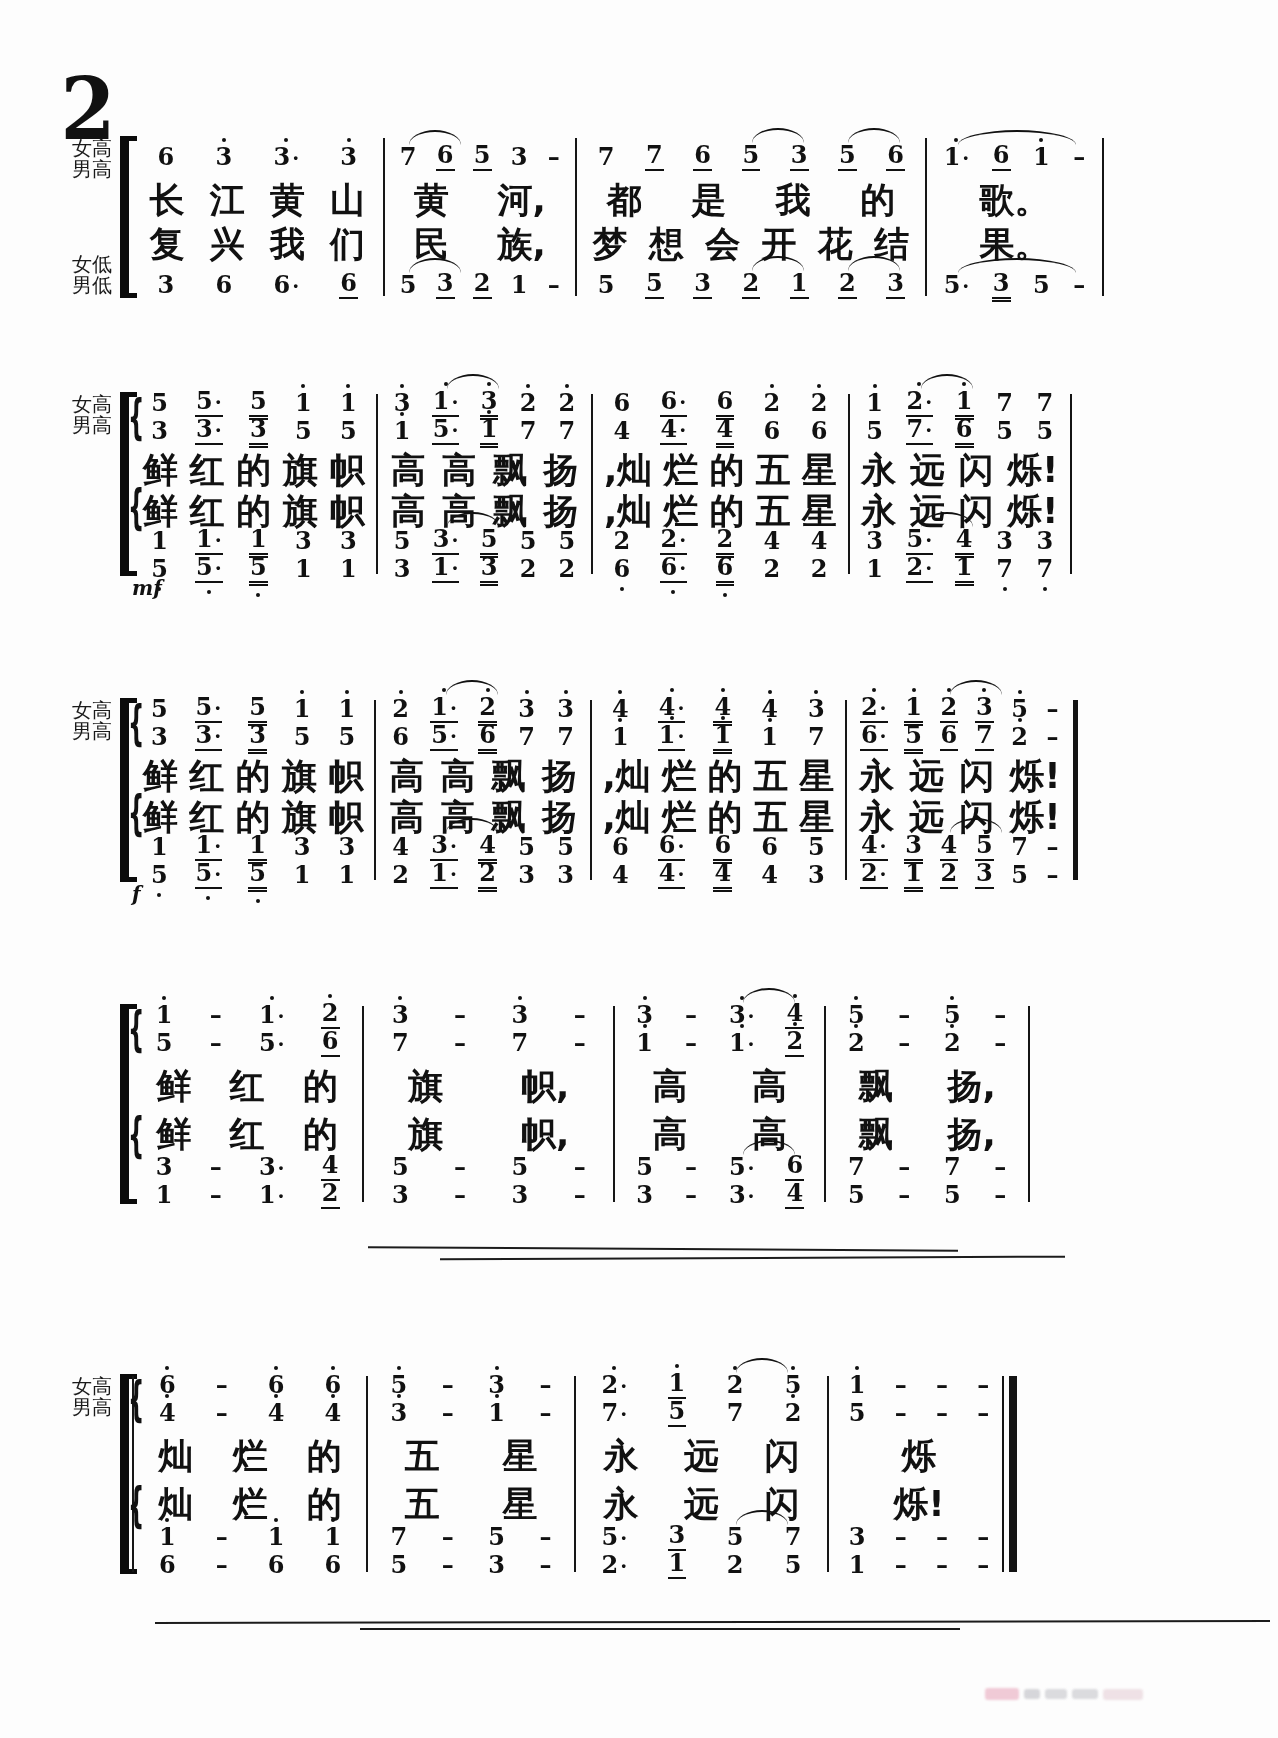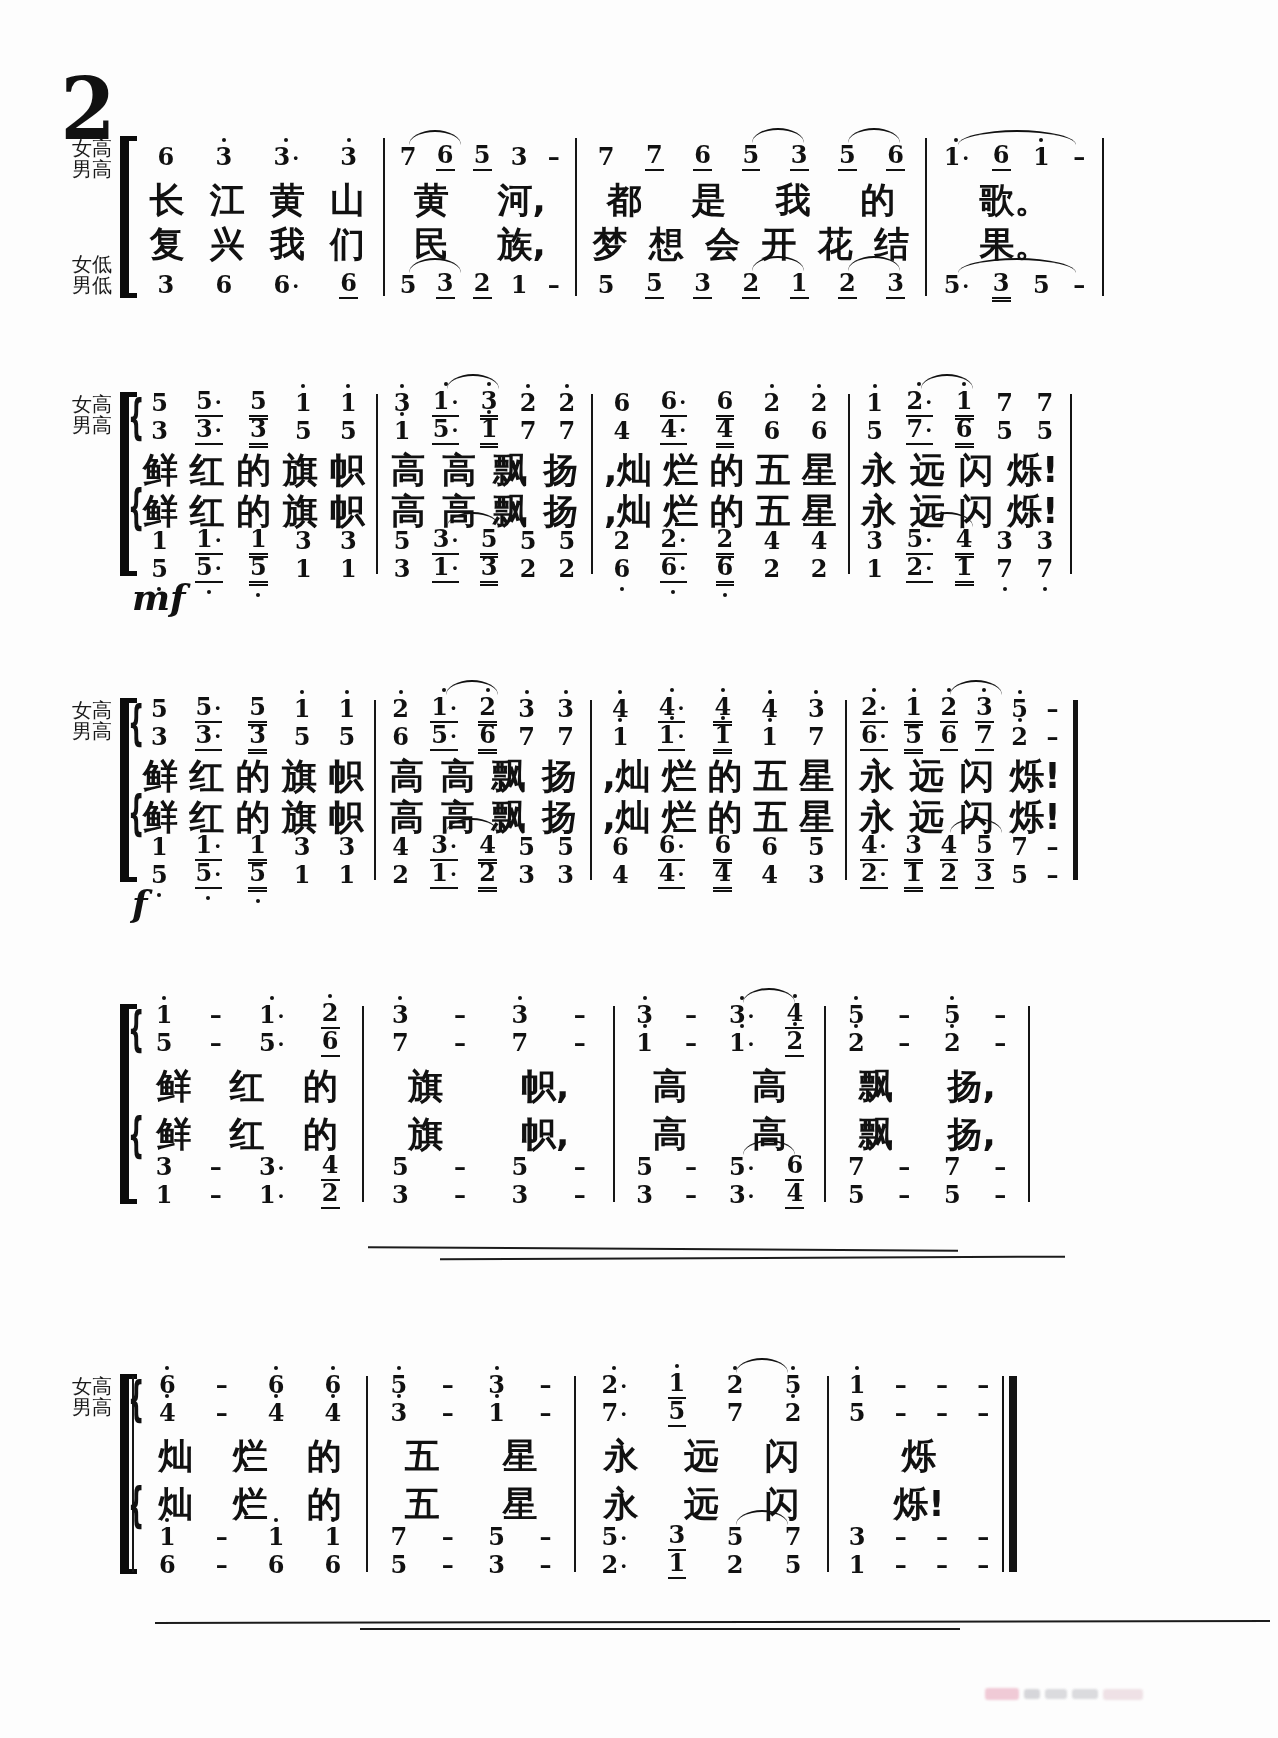--- a/index.html
+++ b/index.html
@@ -39,21 +39,21 @@
   .ld{position:absolute;bottom:-8px;left:50%;transform:translateX(-50%);width:4px;height:4px;border-radius:50%;background:#111;}
   .u1 .ld{bottom:-11px;}.u2 .ld{bottom:-14px;}
   .slur{position:absolute;left:55%;top:-15px;width:52px;height:13px;border-top:2.5px solid #111;
         border-radius:50% 50% 0 0 / 100% 100% 0 0;}
   .slur.wide{width:118px;}
   .brace{position:absolute;left:-4px;font-size:46px;line-height:46px;font-weight:bold;
          font-family:"DejaVu Sans",sans-serif;transform:scale(.5,1.05);transform-origin:left center;}
   .brace-u{top:0;}
   .brace-l{bottom:44px;}
   .dyn{position:absolute;left:60px;top:100%;margin-top:2px;font-style:italic;font-weight:bold;
-       font-size:36px;font-family:"DejaVu Serif",serif;}
+       font-size:20px;font-family:"DejaVu Serif",serif;}
   
   #s1{left:72px;top:138px;width:1032px;height:158px;}
   #s2{left:72px;top:394px;width:1000px;height:180px;}
   #s3{left:72px;top:700px;width:1006px;height:180px;}
   #s4{left:72px;top:1006px;width:958px;height:196px;}
   #s5{left:72px;top:1376px;width:945px;height:196px;}
   #s1 .sec-lyr .lyr{height:44px;}
   
   .hline{position:absolute;background:#1c1c1c;height:2px;}
   

